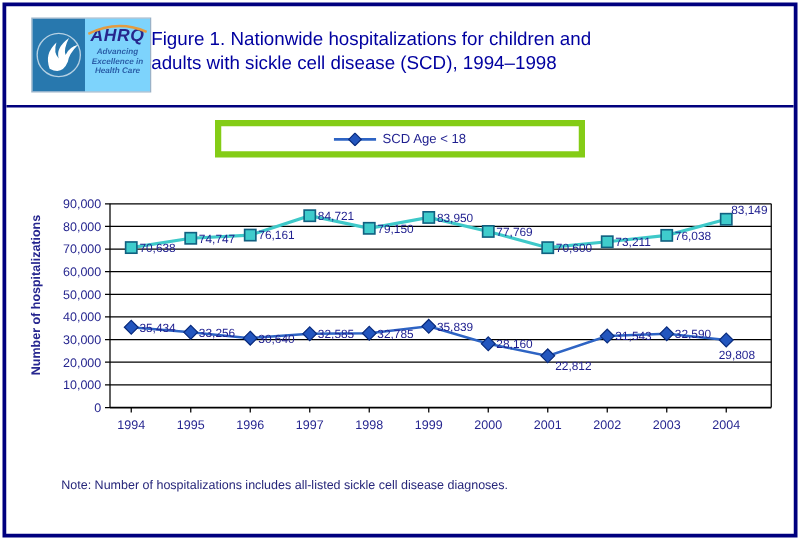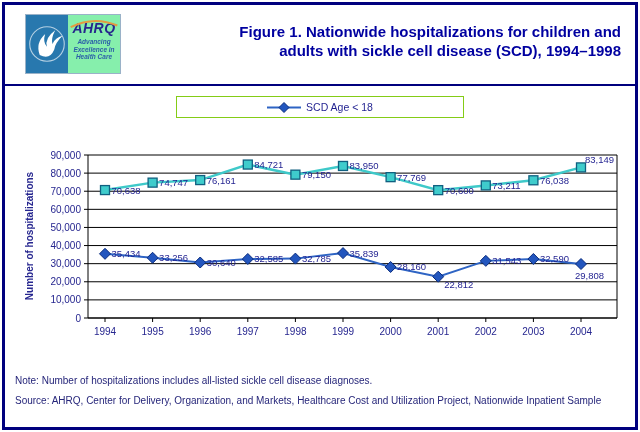--- a/index.html
+++ b/index.html
@@ -4,36 +4,36 @@
 <style>
   html,body{margin:0;padding:0;}
   body{width:640px;height:432px;position:relative;background:#fff;
        font-family:"Liberation Sans",sans-serif;}
   .frame{position:absolute;left:2px;top:2px;right:2px;bottom:2px;
          border:3px solid #00007E;background:#fff;overflow:hidden;}
   .header{display:flex;align-items:flex-start;height:81px;
           border-bottom:2px solid #00007E;padding:9px 14px 0 20px;box-sizing:border-box;}
   .logo{display:flex;border:1px solid #9ab2c8;height:58px;background:#fff;}
   .logo-hhs{width:42px;background:#2878AE;display:flex;align-items:center;justify-content:center;}
-  .logo-ahrq{width:52px;background:#86efac;display:flex;flex-direction:column;
+  .logo-ahrq{width:52px;background:#7dd3fc;display:flex;flex-direction:column;
              align-items:center;justify-content:flex-start;padding-top:3px;position:relative;}
   .arc{position:absolute;top:2px;left:1px;}
   .ahrq-text{font-weight:bold;font-style:italic;font-size:14px;color:#26268C;
              letter-spacing:.5px;margin-top:4px;line-height:13px;}
   .tagline{font-size:6.5px;font-weight:bold;font-style:italic;color:#2B5FA8;
            line-height:7.5px;text-align:center;margin-top:3px;}
-  .title{flex:1;text-align:right;font-size:15px;font-weight:bold;color:#0000A0;
+  .title{flex:1;text-align:left;font-size:15px;font-weight:normal;color:#0000A0;
          line-height:19px;margin-top:8px;}
-  .legend{margin:10px auto 0;width:286px;height:20px;border:1px solid #84cc16;
+  .legend{margin:10px auto 0;width:286px;height:20px;border:5px solid #84cc16;
           display:flex;align-items:center;justify-content:center;gap:38px;background:#fff;}
   .legend-item{display:flex;align-items:center;gap:5px;font-size:10.5px;color:#1F1F8F;}
   .chart-svg{display:block;margin-top:11px;}
   .y-title{position:absolute;left:-60px;top:225px;width:170px;height:12px;text-align:center;
            transform:rotate(-90deg);font-size:10px;font-weight:bold;color:#26268F;}
-  .footer{padding-left:10px;margin-top:30px;font-size:10px;color:#26267A;line-height:12px;}
+  .footer{padding-left:10px;margin-top:30px;font-size:10px;color:#26267A;line-height:12px;margin-left:34px;}
   .footer .src{margin-top:8px;}
 </style>
 </head>
 <body>
 
 <div class="frame">
 
   <div class="header">
     <div class="logo">
       <div class="logo-hhs">
@@ -170,16 +170,15 @@
       <rect x="523.9000000000001" y="46.78673333333333" width="9" height="9" fill="#3FCCCC" stroke="#106080" stroke-width="1.3"></rect>
       <text x="534.9000000000001" y="54.78673333333333" font-size="9.5" fill="#1F1F8F" font-family="&quot;Liberation Sans&quot;,sans-serif">76,038</text>
       <rect x="571.5" y="33.907922222222226" width="9" height="9" fill="#3FCCCC" stroke="#106080" stroke-width="1.3"></rect>
       <text x="580" y="34.407922222222226" font-size="9.5" fill="#1F1F8F" font-family="&quot;Liberation Sans&quot;,sans-serif">83,149</text>
     </svg>
 
   <div class="y-title">Number of hospitalizations</div>
 
   <div class="footer">
     <div class="note">Note: Number of hospitalizations includes all-listed sickle cell disease diagnoses.</div>
-    <div class="src">Source: AHRQ, Center for Delivery, Organization, and Markets, Healthcare Cost and Utilization Project, Nationwide Inpatient Sample</div>
   </div>
 
 </div>
 
 </body></html>

